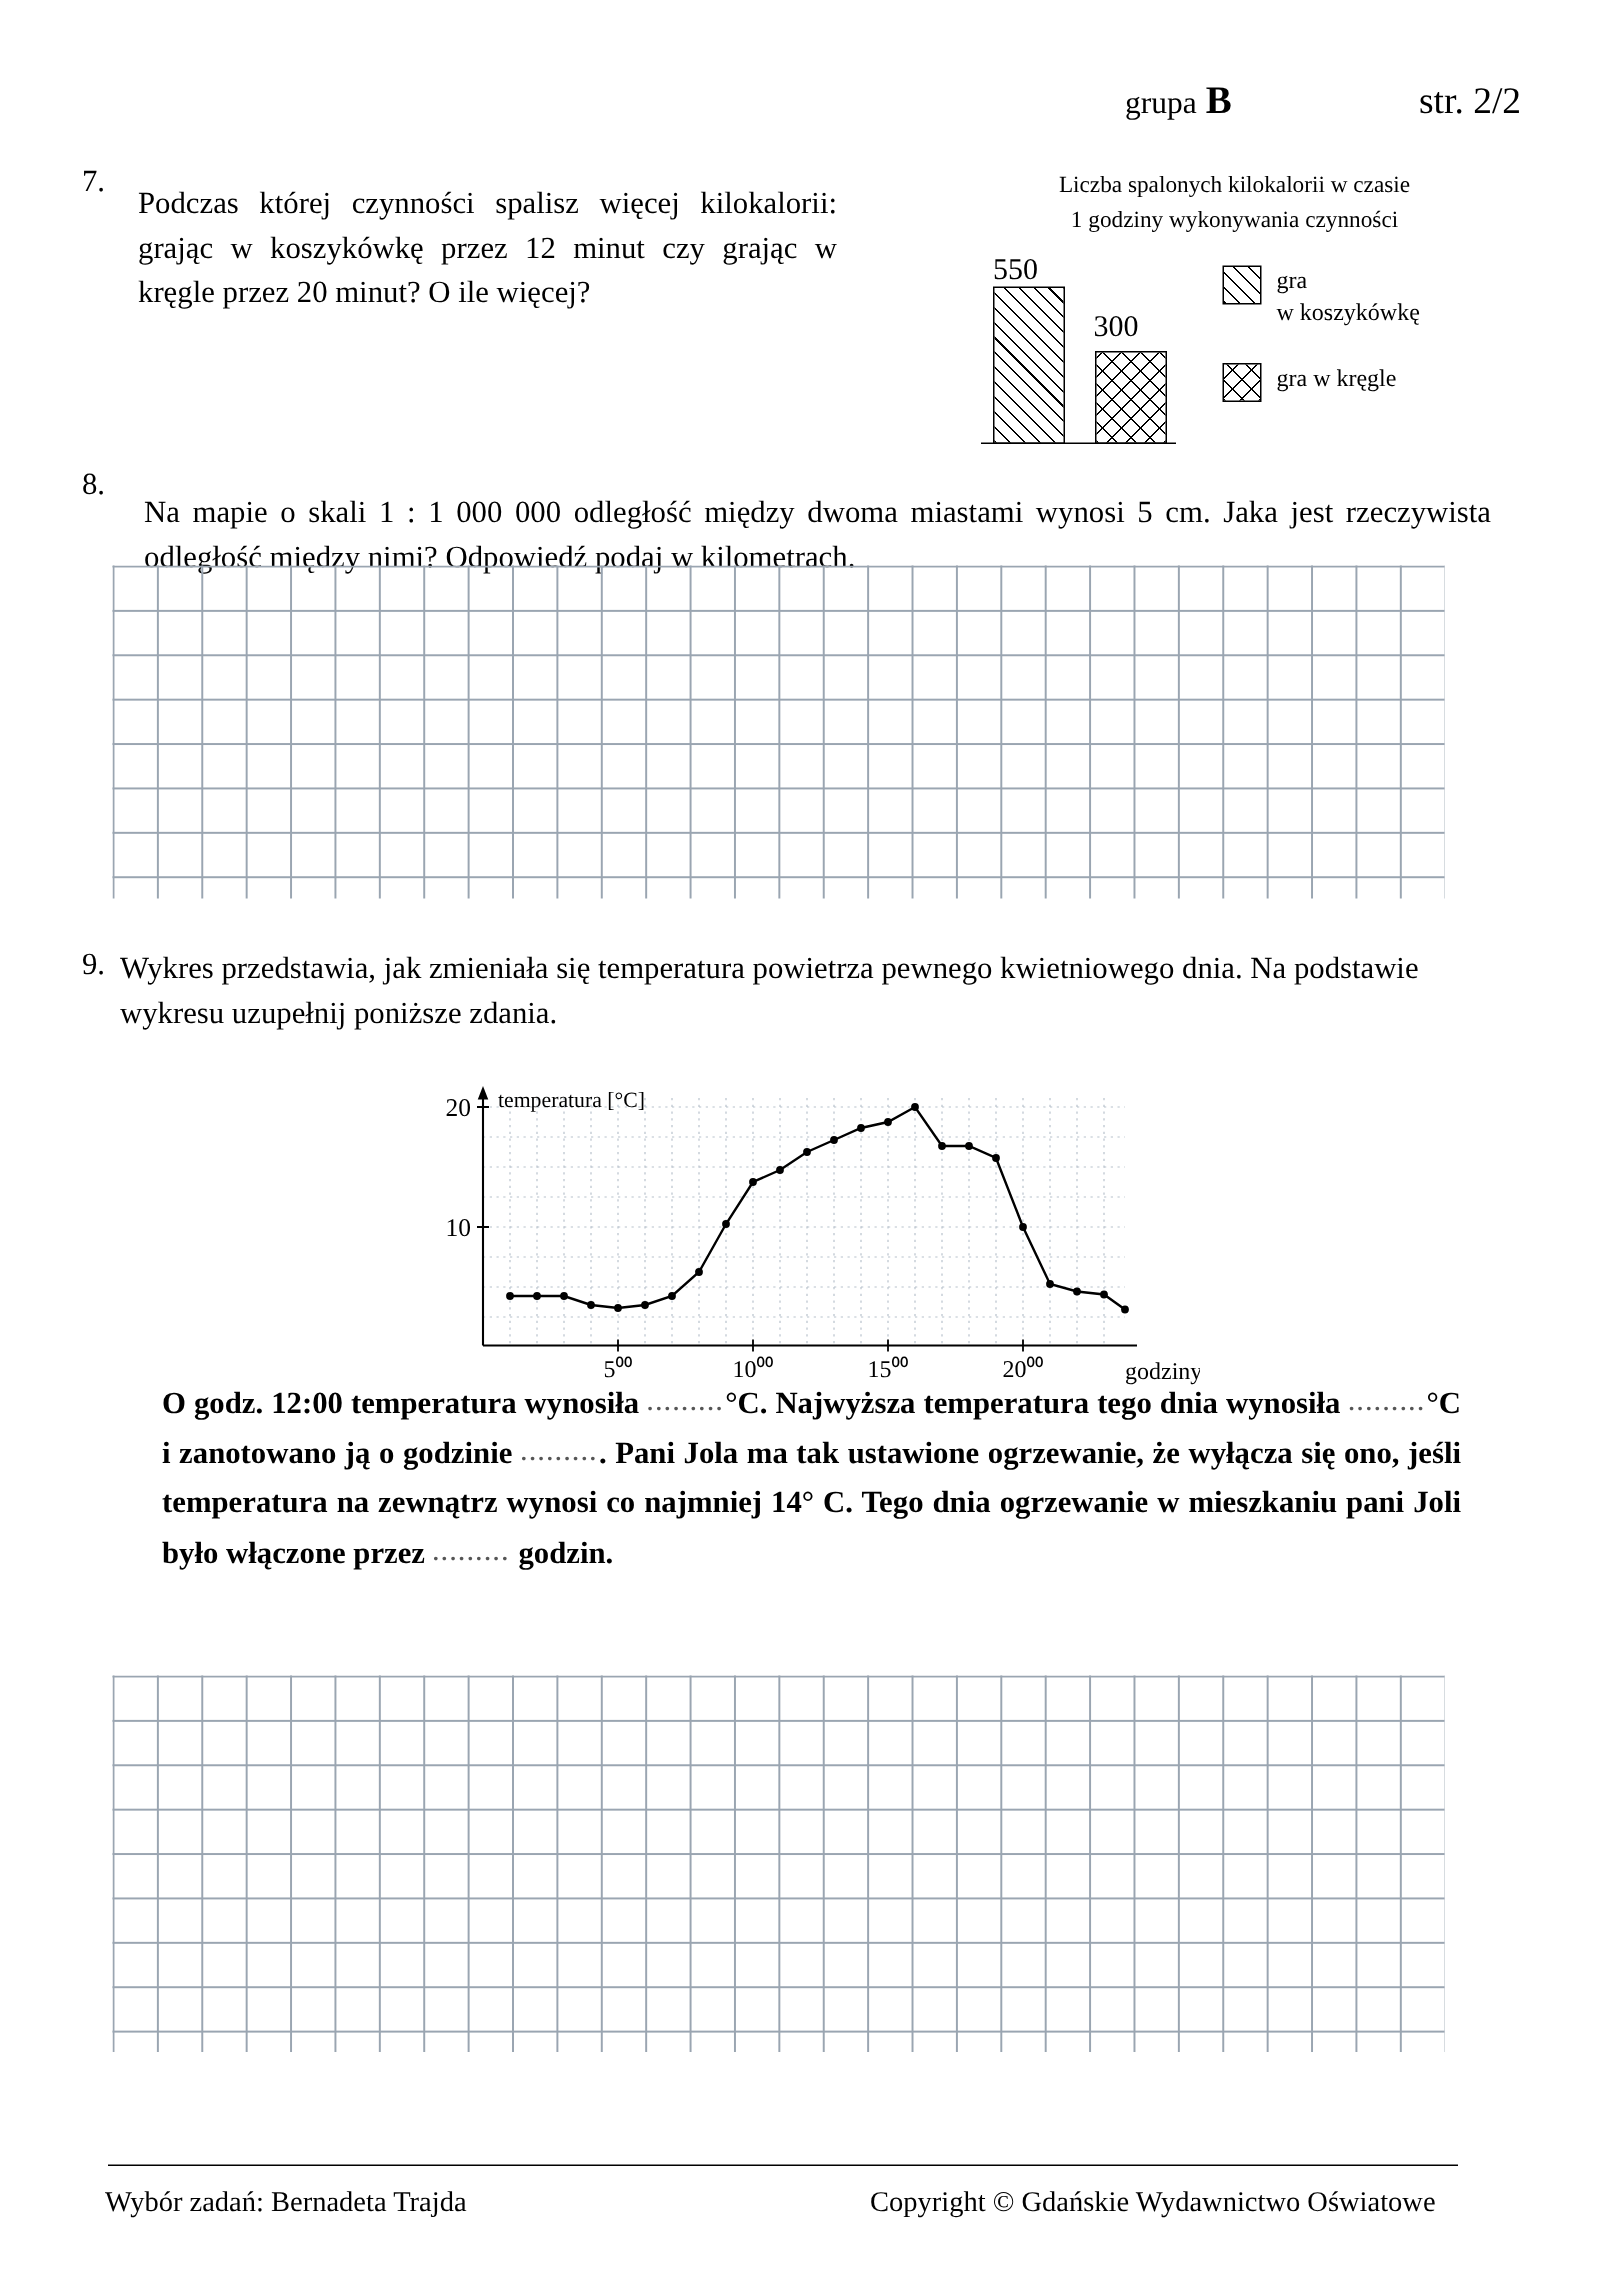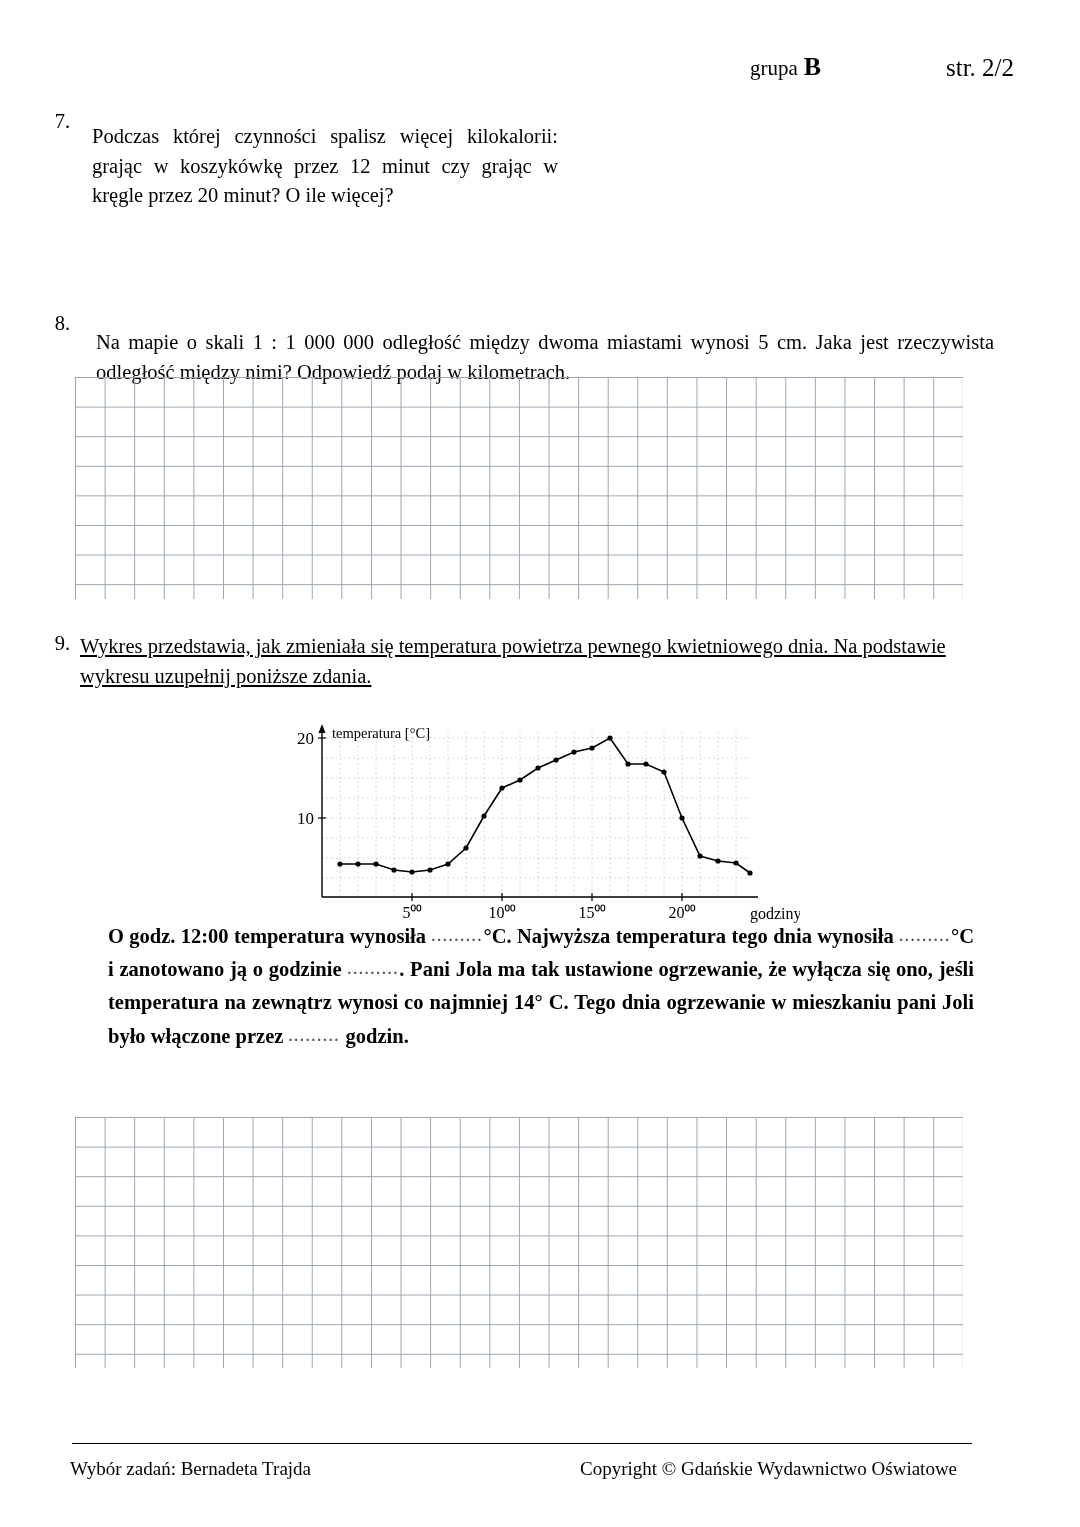--- a/index.html
+++ b/index.html
@@ -193,21 +193,21 @@
     width: 888px;
     height: 251px;
   }
 
   
   #task9 {
     top: 632px;
     left: 32px;
     width: 1010px;
   }
-  #task9 .task-body { width: 920px; text-decoration: underline; }
+  #task9 .task-body { width: 920px; }
   #task9 .task-body p { margin: 0; }
 
   
   .linechart {
     position: absolute;
     left: 280px;
     top: 698px;
     width: 520px;
     height: 205px;
     margin-top: 24px;
@@ -277,20 +277,45 @@
   </div>
 
   <div class="task" id="task7">
     <div class="task-num">7.</div>
     <div class="task-body">
       <p>Podczas której czynności spalisz więcej kilokalorii: grając w koszykówkę przez 12 minut czy grając w kręgle przez 20 minut? O ile więcej?</p>
     </div>
   </div>
 
   <div class="barchart">
+    <div class="bc-title">
+      <div>Liczba spalonych kilokalorii w czasie</div>
+      <div>1 godziny wykonywania czynności</div>
+    </div>
+    <div class="bc-plot">
+      <div class="bc-val v1">550</div>
+      <div class="bc-val v2">300</div>
+      <div class="bar bar1"></div>
+      <div class="bar bar2"></div>
+      <div class="bc-axis"></div>
+
+      <div class="legend">
+        <div class="legend-row">
+          <div class="swatch diag"></div>
+          <div class="legend-label">
+            <div>gra</div>
+            <div>w koszykówkę</div>
+          </div>
+        </div>
+        <div class="legend-row">
+          <div class="swatch cross"></div>
+          <div class="legend-label">gra w kręgle</div>
+        </div>
+      </div>
+    </div>
   </div>
 
   <div class="task" id="task8">
     <div class="task-num">8.</div>
     <div class="task-body">
       <p>Na mapie o skali 1 : 1 000 000 odległość między dwoma miastami wynosi 5 cm. Jaka jest rzeczywista odległość między nimi? Odpowiedź podaj w kilometrach.</p>
     </div>
   </div>
 
   <div class="grid" id="grid8"></div>

